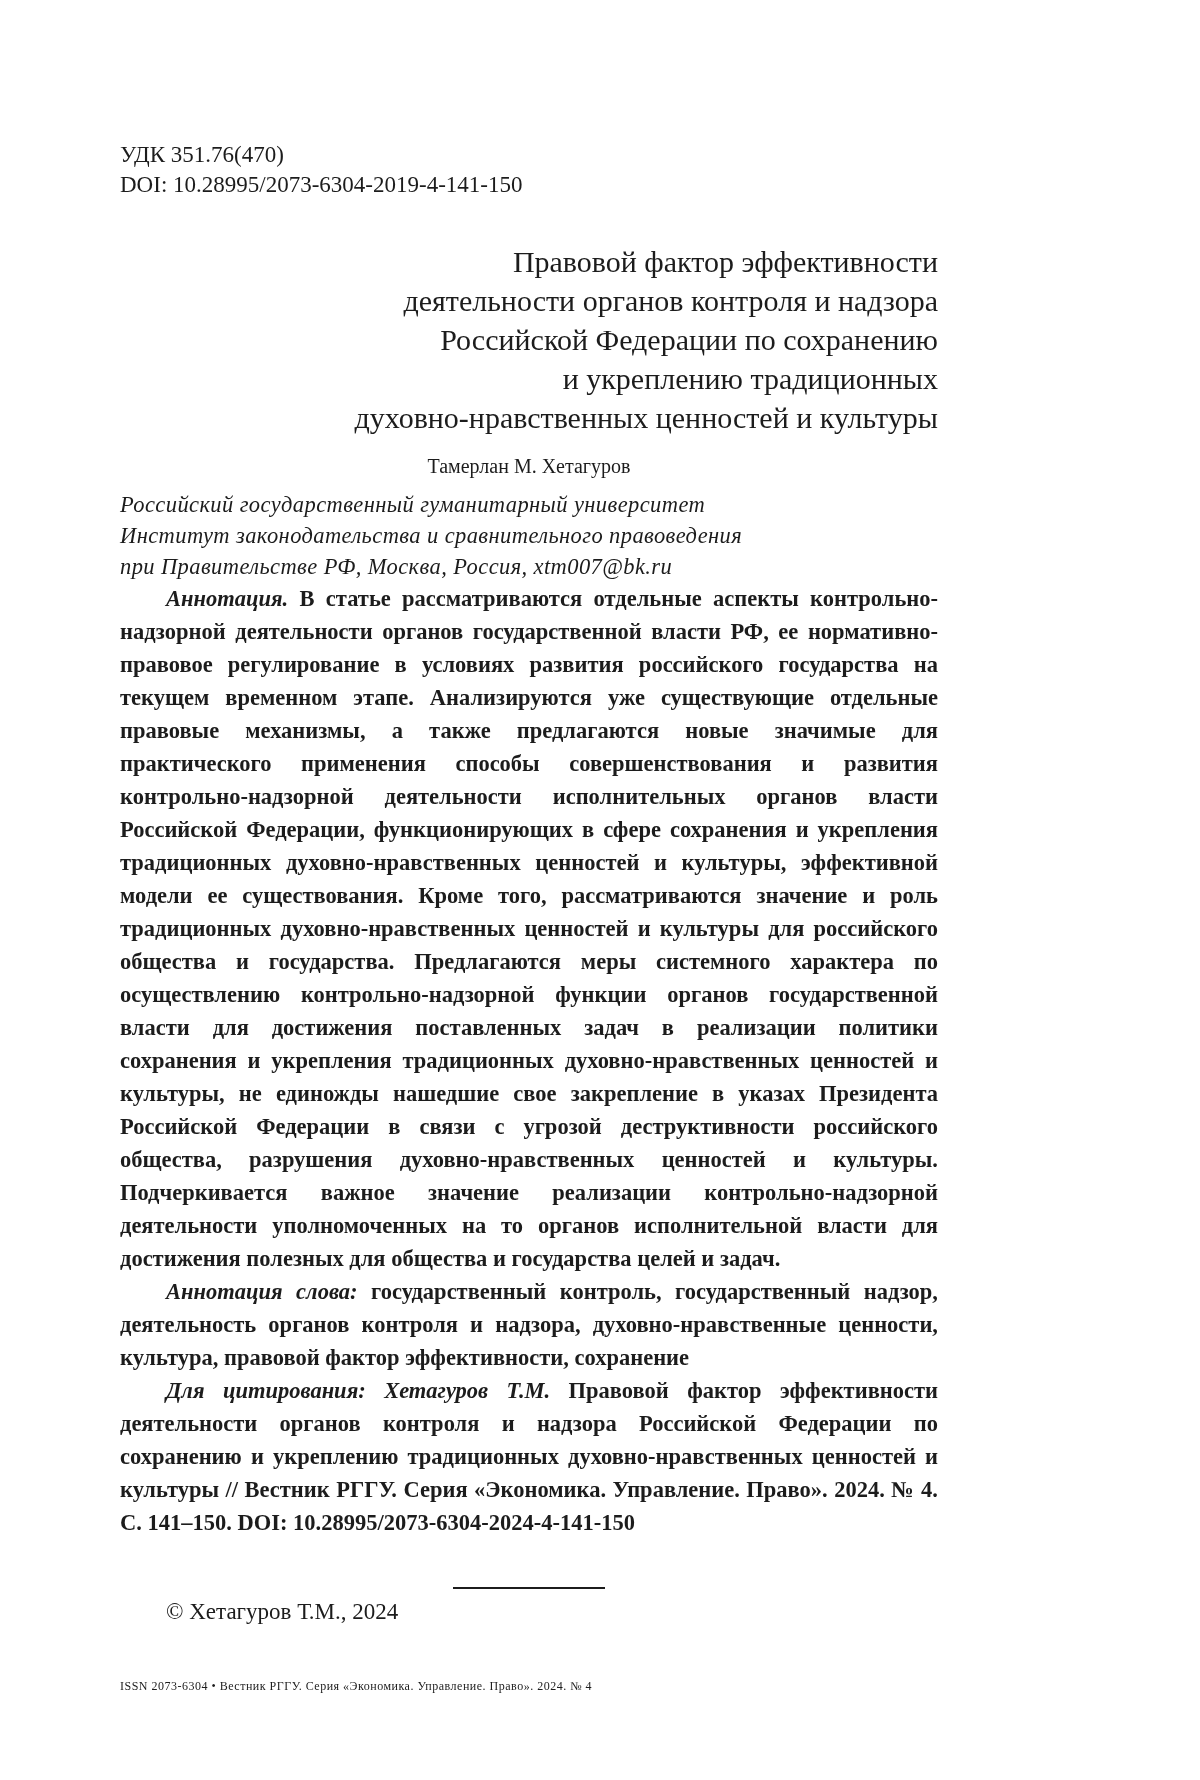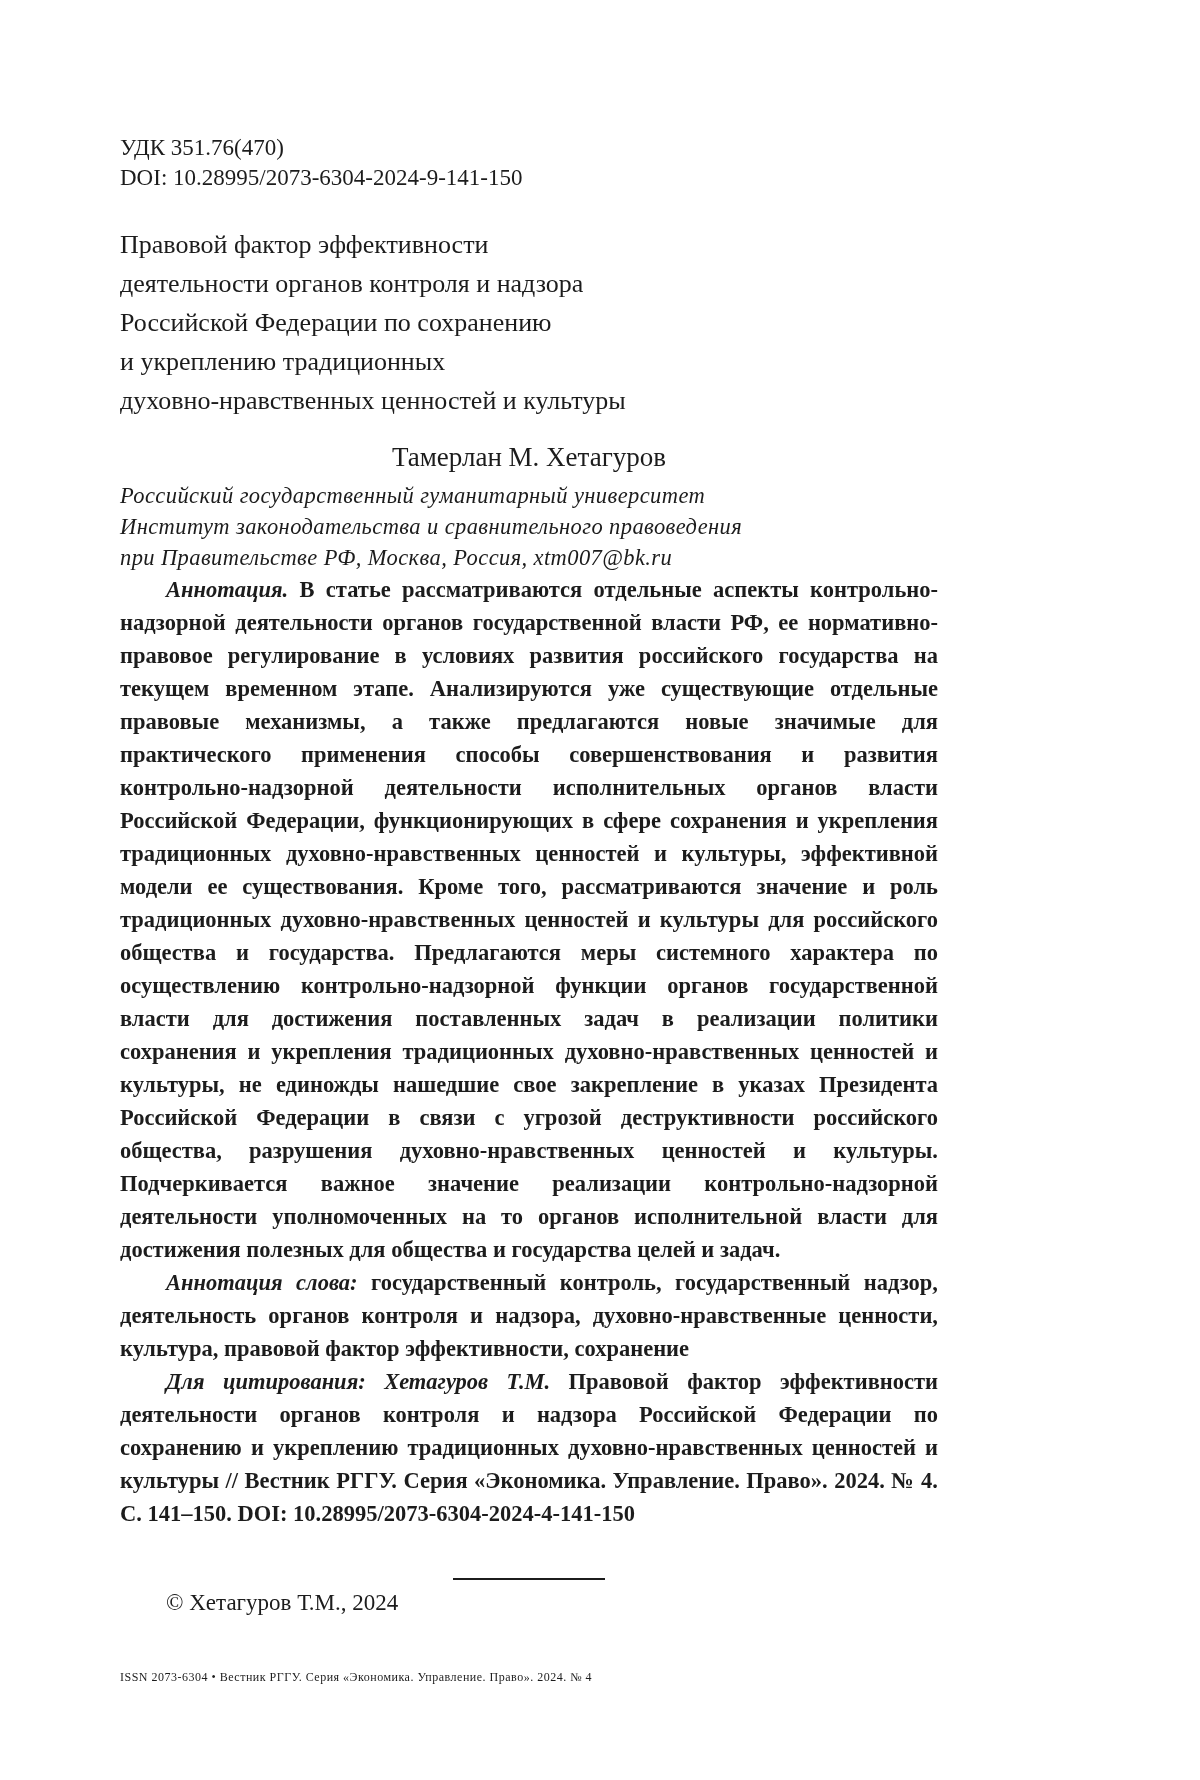--- a/index.html
+++ b/index.html
@@ -14,40 +14,40 @@
     margin: 0 auto;
     background: #ffffff;
     color: #1c1c1c;
     font-family: "Liberation Serif", "DejaVu Serif", serif;
     overflow: hidden;
     box-sizing: border-box;
   }
   .content {
     position: absolute;
     left: 120px;
-    top: 0;
+    top: 7px;
     width: 818px;
   }
   .meta-block {
     margin-top: 133px;
     font-size: 23px;
     line-height: 30px;
   }
   .article-title {
-    margin-top: 32px;
-    text-align: left;
-    font-size: 26px;
+    margin-top: 42px;
+    text-align: right;
+    font-size: 30px;
     line-height: 39px;
     white-space: pre-line;
     font-weight: 500;
   }
   .author-name {
-    margin-top: 20px;
+    margin-top: 12px;
     text-align: center;
-    font-size: 27px;
+    font-size: 20px;
     line-height: 34px;
   }
   .affiliation {
     margin-top: 6px;
     text-align: left;
     font-style: italic;
     font-size: 22.5px;
     line-height: 31px;
     white-space: pre-line;
     letter-spacing: 0.4px;
@@ -84,21 +84,21 @@
   }
 </style>
 </head>
 <body>
 
 <div class="page">
   <div class="content">
 
     <div class="meta-block">
       <div>УДК 351.76(470)</div>
-      <div>DOI: 10.28995/2073-6304-2024-9-141-150</div>
+      <div>DOI: 10.28995/2073-6304-2019-4-141-150</div>
     </div>
 
     <h1 class="article-title" style="font-weight:normal; margin-bottom:0;">Правовой фактор эффективности
 деятельности органов контроля и надзора
 Российской Федерации по сохранению
 и укреплению традиционных
 духовно-нравственных ценностей и культуры</h1>
 
     <div class="author-name">Тамерлан М. Хетагуров</div>
 

